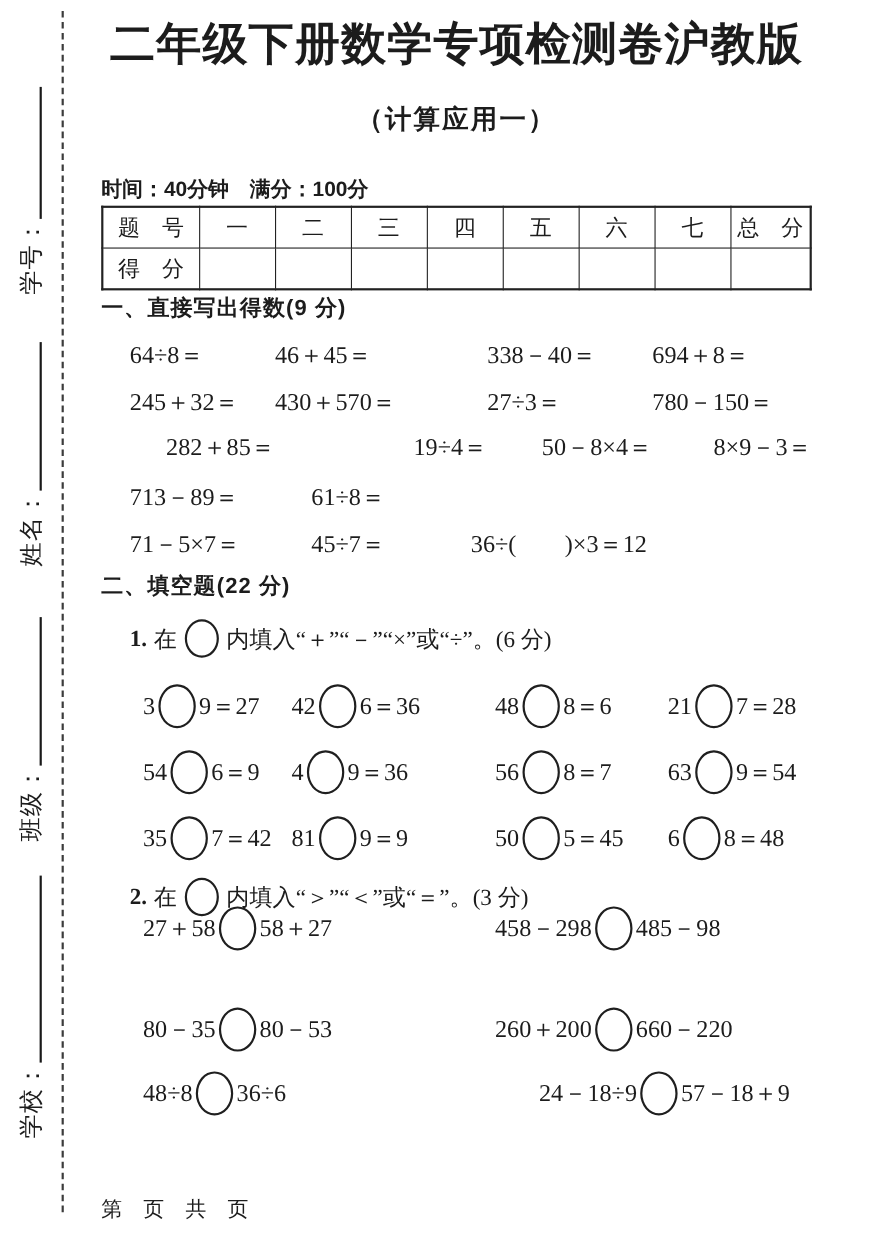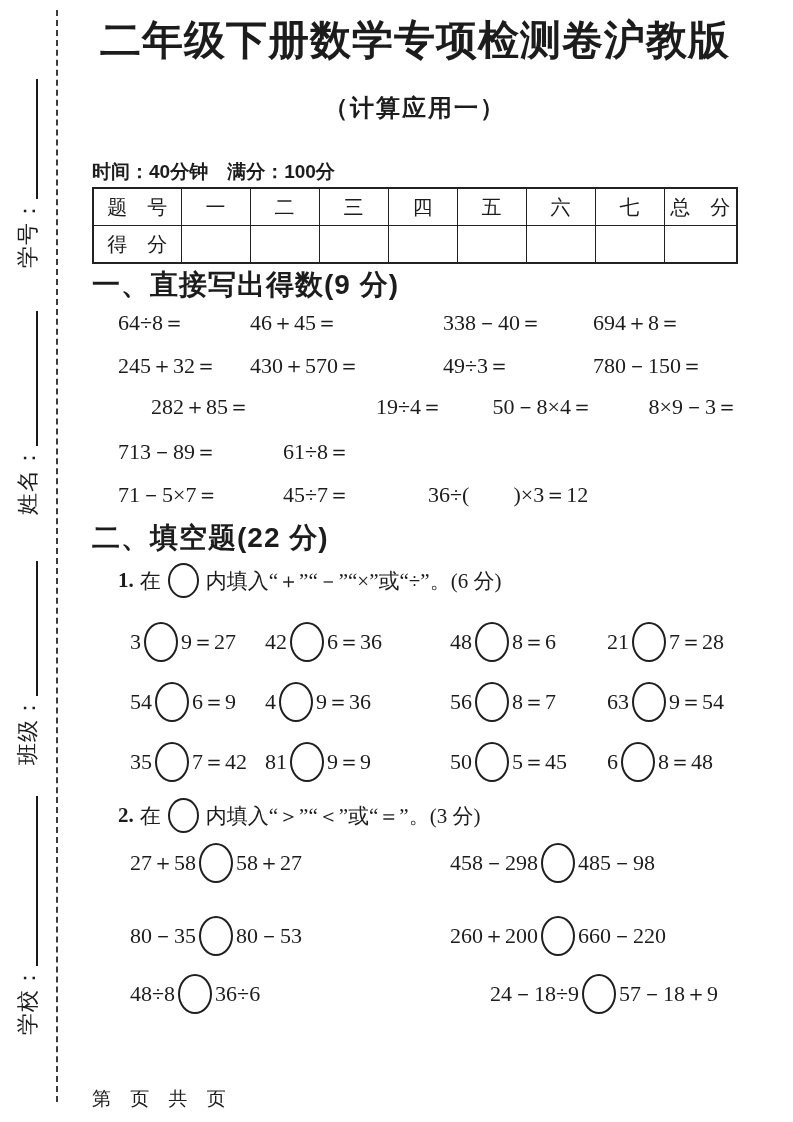--- a/index.html
+++ b/index.html
@@ -36,21 +36,21 @@
   .subtitle{top:92px;text-align:center;font-size:24px;font-weight:700;letter-spacing:2px;}
   .meta{top:159px;font-size:19px;font-weight:700;padding-right:2px;}
 
   table.score{
     top:187px;position:absolute;left:0;width:646px;
     border-collapse:collapse;table-layout:fixed;
     border:2px solid #222;font-size:20px;
   }
   table.score td{border:1px solid #222;height:36px;text-align:center;padding:0;}
 
-  .sec-head{font-size:28px;font-weight:700;letter-spacing:1px;}
+  .sec-head{font-size:20px;font-weight:700;letter-spacing:1px;}
   #s1-head{top:266px;}
   #s2-head{top:519px;}
 
   .prow{position:absolute;right:0;display:grid;font-size:22px;line-height:30px;white-space:nowrap;}
   .prow.s1{left:26px;grid-template-columns:132px 193px 150px 1fr;}
   .prow.s1b{left:26px;grid-template-columns:165px 145px 1fr;}
   #s1r0{top:308px;} #s1r1{top:351px;} #s1r2{top:392px;text-align:right;} #s1r3{top:437px;} #s1r4{top:480px;}
 
   .inst{position:absolute;left:26px;right:0;font-size:21px;display:flex;align-items:center;white-space:nowrap;}
   #q1-inst{top:563px;} #q2-inst{top:798px;}
@@ -58,21 +58,21 @@
 
   .circ{
     display:inline-block;width:30px;height:36px;flex:0 0 auto;
     border:2px solid #1f1f1f;border-radius:50%;margin:0 3px;
   }
   .circ.small{width:27px;height:31px;margin:0 7px;}
 
   .prow.q1{left:38px;grid-template-columns:135px 185px 157px 1fr;}
   #q1r0{top:622px;} #q1r1{top:682px;} #q1r2{top:742px;}
   .prow.q2{left:38px;grid-template-columns:320px 1fr;}
-  #q2r0{top:843px;} #q2r1{top:916px;} #q2r2{top:974px;gap:40px;}
+  #q2r0{top:824px;} #q2r1{top:916px;} #q2r2{top:974px;gap:40px;}
   .fb{display:flex;align-items:center;white-space:nowrap;}
 
   .footer{top:1086px;font-size:19px;letter-spacing:7px;}
 </style>
 </head>
 <body>
 
 <div class="sfield" id="sf-xuehao">
   <span class="slabel">学号：</span>
     <span class="sline"></span>
@@ -139,21 +139,21 @@
 
   <div class="abs prow s1" id="s1r0">
     <span>64÷8＝</span>
     <span>46＋45＝</span>
     <span>338－40＝</span>
     <span>694＋8＝</span>
   </div>
   <div class="abs prow s1" id="s1r1">
     <span>245＋32＝</span>
     <span>430＋570＝</span>
-    <span>49÷3＝</span>
+    <span>27÷3＝</span>
     <span>780－150＝</span>
   </div>
   <div class="abs prow s1" id="s1r2">
     <span>282＋85＝</span>
     <span>19÷4＝</span>
     <span>50－8×4＝</span>
     <span>8×9－3＝</span>
   </div>
   <div class="abs prow s1b" id="s1r3">
     <span>713－89＝</span>

